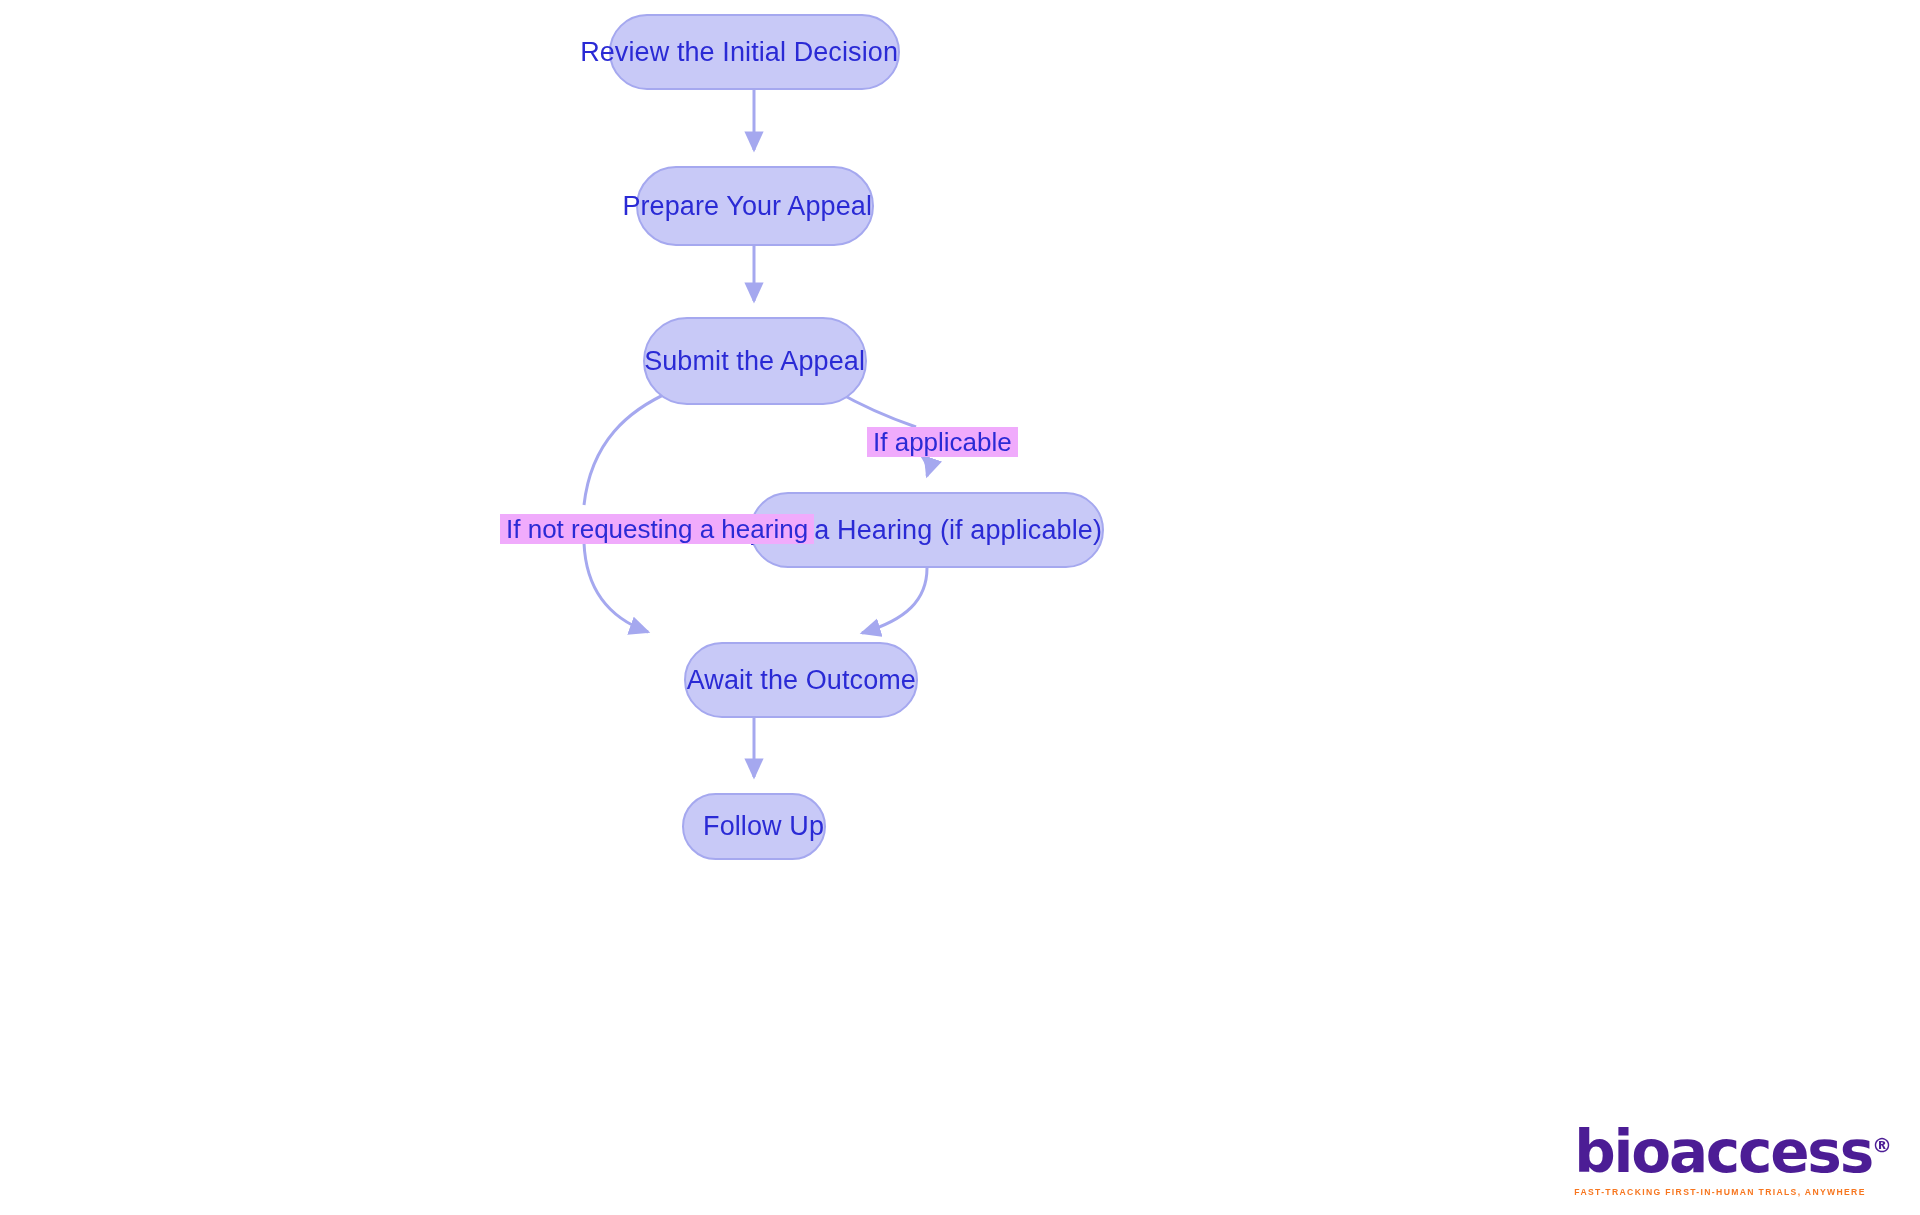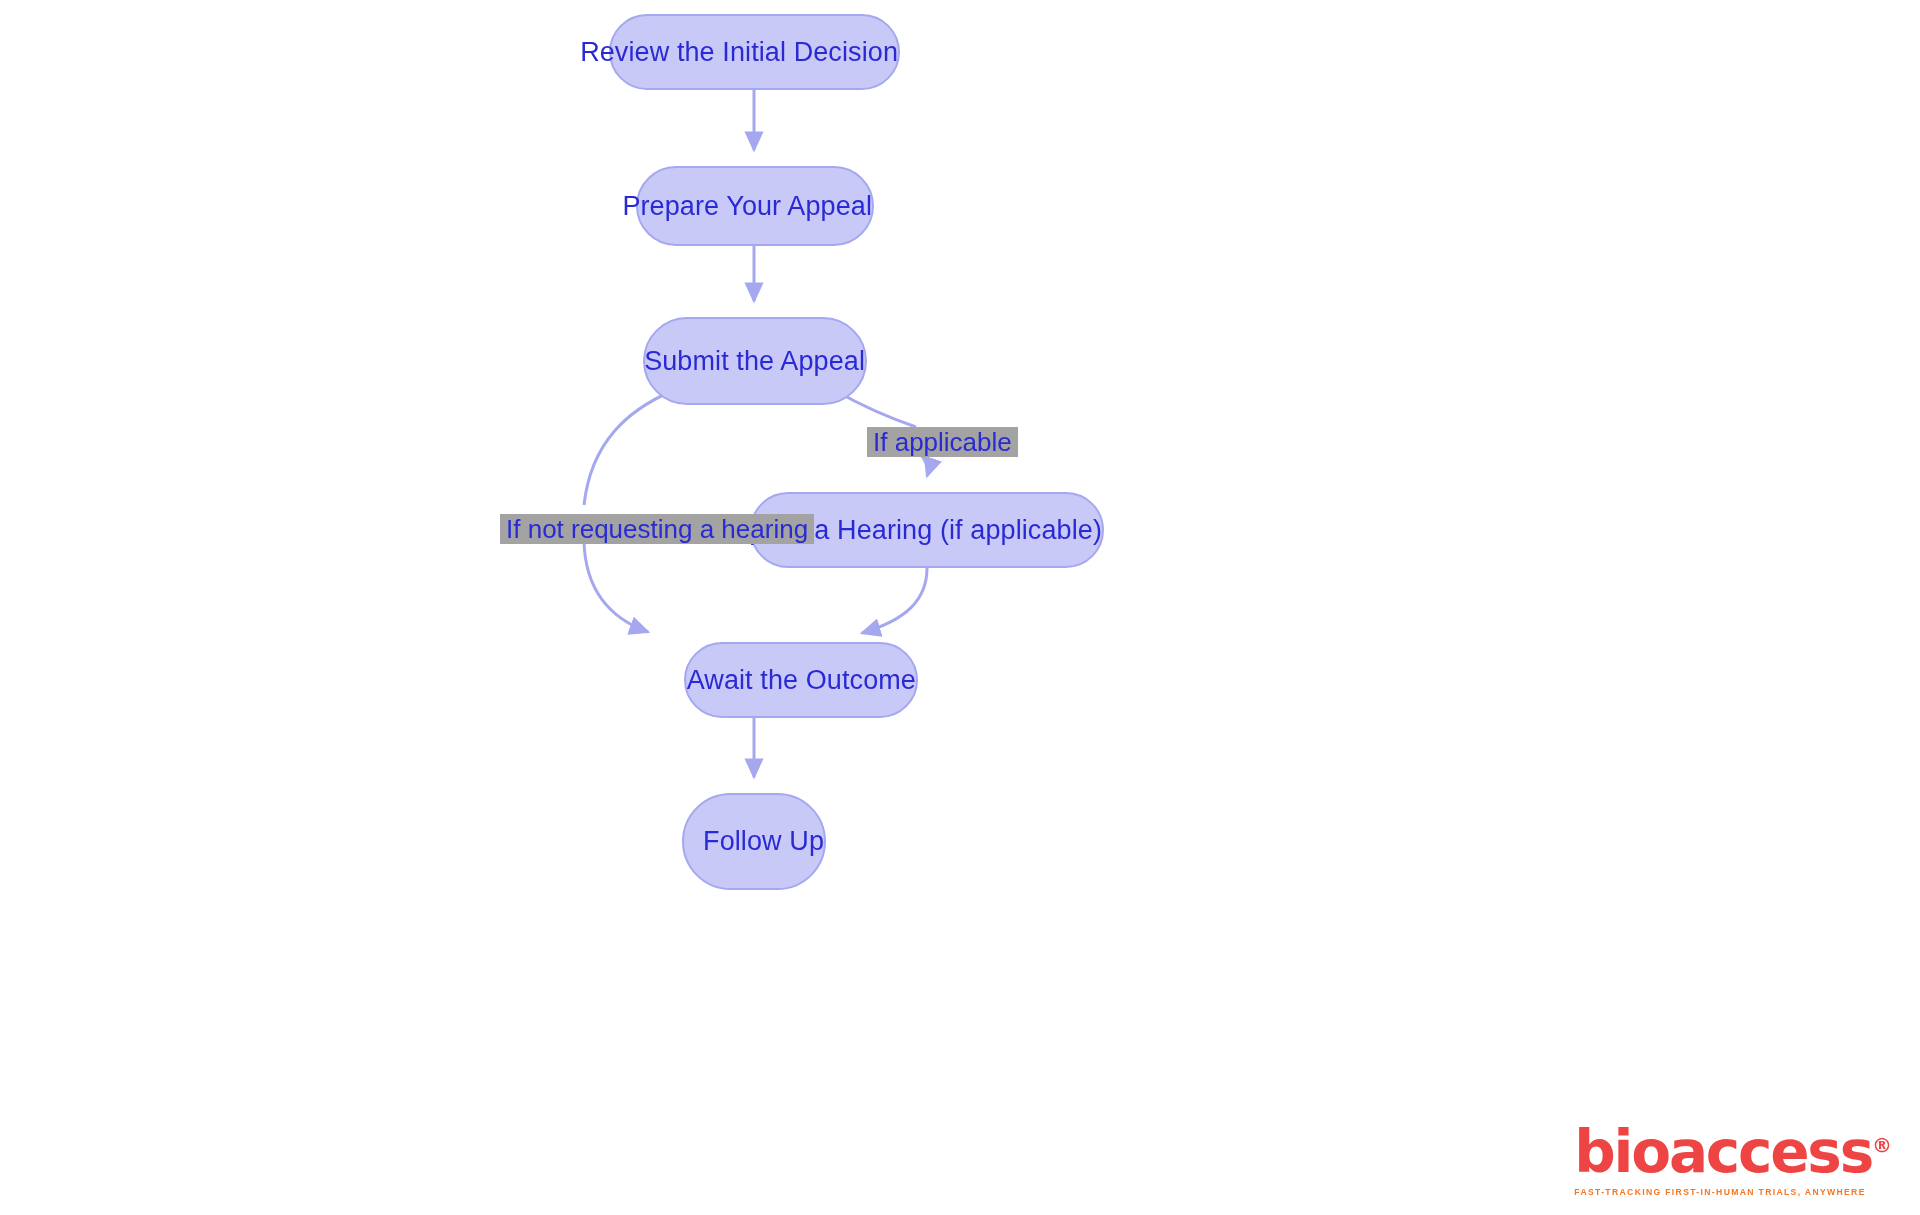--- a/index.html
+++ b/index.html
@@ -43,36 +43,36 @@
     line-height: 1;
   }
   .edge-label {
     position: absolute;
     color: #2a2ad5;
     font-family: "Liberation Sans", sans-serif;
     font-size: 26px;
     font-weight: 400;
     white-space: nowrap;
     line-height: 1;
-    background: #a3a3a3;
+    background: #f0abfc;
     padding: 2px 6px;
   }
   
   #logo {
     position: absolute;
     right: 28px;
     bottom: 18px;
     text-align: left;
     user-select: none;
   }
   #logo .wordmark {
     font-family: "DejaVu Sans", sans-serif;
     font-weight: 700;
     font-size: 58px;
-    color: #ef4444;
+    color: #4c1d95;
     letter-spacing: -2.2px;
     line-height: 0.95;
     position: relative;
     display: inline-block;
   }
   #logo .reg {
     font-size: 20px;
     vertical-align: super;
     letter-spacing: 0;
     font-weight: 700;
@@ -127,21 +127,21 @@
   </div>
 
   <div class="node" style="left:750px;top:492px;width:354px;height:76px;">
     <span>Request a Hearing (if applicable)</span>
   </div>
 
   <div class="node" style="left:637px;top:642px;width:234px;height:76px;margin-left:47px;">
     <span>Await the Outcome</span>
   </div>
 
-  <div class="node" style="left:682px;top:793px;width:144px;height:97px;">
+  <div class="node" style="left:682px;top:793px;width:144px;height:67px;">
     <span>Follow Up</span>
   </div>
 
   <div class="edge-label" style="left:867px;top:427px;">If applicable</div>
 
   <div class="edge-label" style="left:455px;top:514px;margin-left:45px;">If not requesting a hearing</div>
 
   <div id="logo">
     <div class="wordmark"><span>bioaccess</span><span class="reg">®</span></div>
     <div class="tagline">FAST-TRACKING FIRST-IN-HUMAN TRIALS, ANYWHERE</div>

